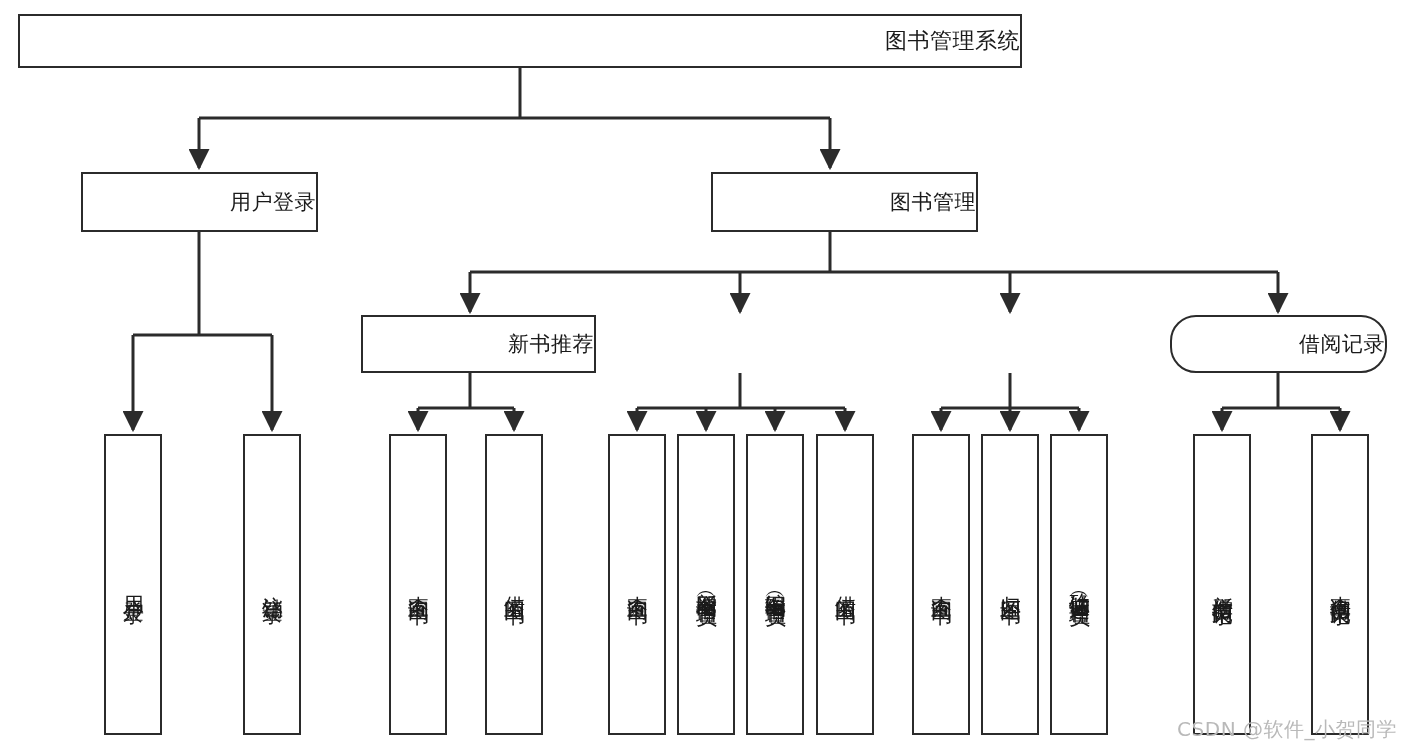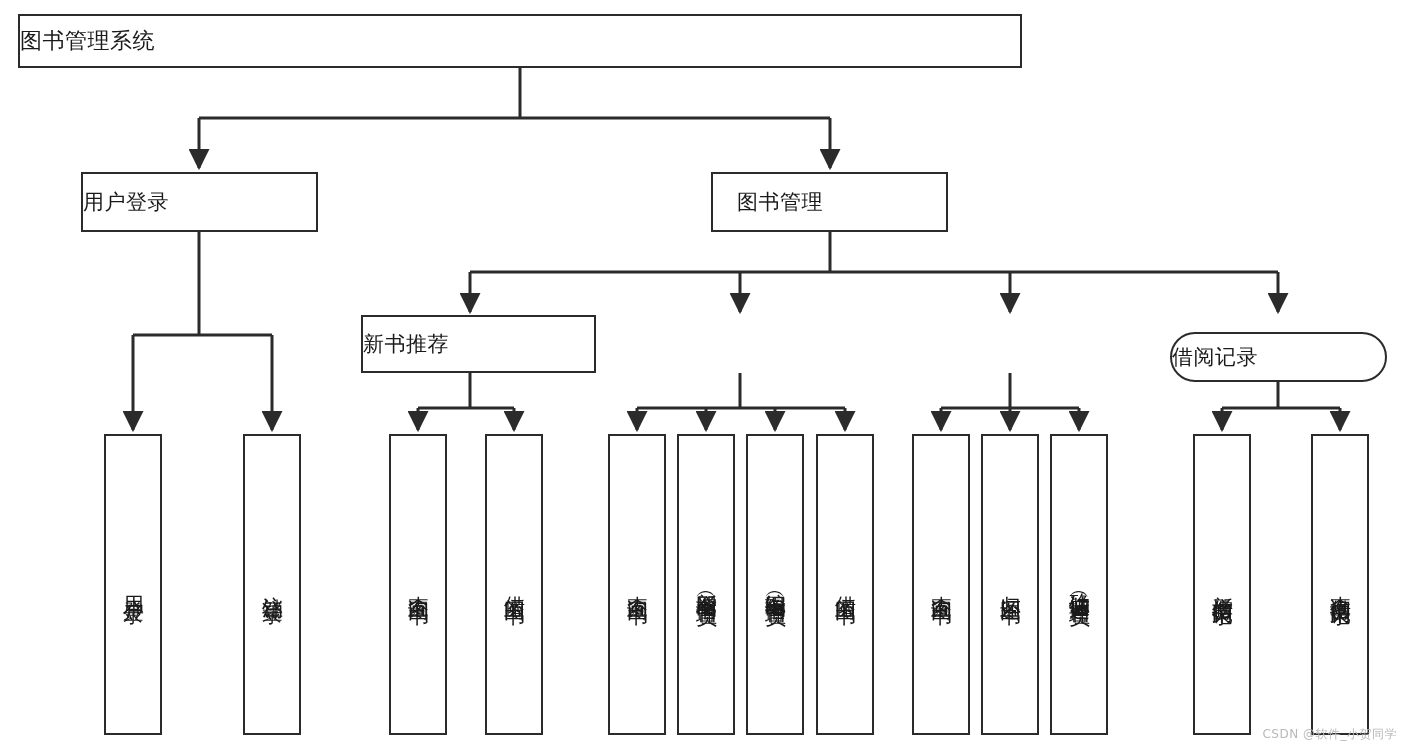--- a/index.html
+++ b/index.html
@@ -25,21 +25,21 @@
     height: 747px;
     pointer-events: none;
   }
   .node {
     position: absolute;
     box-sizing: border-box;
     background: #ffffff;
     border: 2px solid #2b2b2b;
     display: flex;
     align-items: center;
-    justify-content: flex-start;
+    justify-content: flex-end;
     color: #1a1a1a;
   }
   .node .lbl {
     display: block;
     text-align: center;
     line-height: 1.05;
   }
   
   .node.horiz .lbl {
     font-size: 21px;
@@ -64,21 +64,21 @@
     white-space: nowrap;
     max-height: 100%;
   }
   .node.vert.tall .lbl {
     letter-spacing: 2px;
   }
   .watermark {
     position: absolute;
     right: 8px;
     bottom: 4px;
-    font-size: 12px;
+    font-size: 20px;
     color: #b9b9b9;
     white-space: nowrap;
     letter-spacing: 0.5px;
   }
 </style>
 </head>
 <body>
 
 <div id="canvas">
 
@@ -134,28 +134,28 @@
     </g>
   </svg>
 
   <div class="node horiz root" style="left:18px; top:14px; width:1004px; height:54px;">
     <span class="lbl">图书管理系统</span>
   </div>
 
   <div class="node horiz" style="left:81px; top:172px; width:237px; height:60px;">
     <span class="lbl">用户登录</span>
   </div>
-  <div class="node horiz" style="left:711px; top:172px; width:237px; height:60px;padding-left:24px;">
+  <div class="node horiz" style="left:711px; top:172px; width:267px; height:60px;padding-left:24px;">
     <span class="lbl">图书管理</span>
   </div>
 
   <div class="node horiz" style="left:361px; top:315px; width:235px; height:58px;">
     <span class="lbl">新书推荐</span>
   </div>
-  <div class="node horiz" style="left:1170px; top:332px; width:217px; height:50px;border-radius:26px;">
+  <div class="node horiz" style="left:1170px; top:315px; width:217px; height:58px;border-radius:26px;">
     <span class="lbl">借阅记录</span>
   </div>
 
   <div class="node vert" style="left:104px; top:434px; width:58px; height:301px;">
     <span class="lbl">用户登录</span>
   </div>
   <div class="node vert" style="left:243px; top:434px; width:58px; height:301px;">
     <span class="lbl">注销登录</span>
   </div>
 

